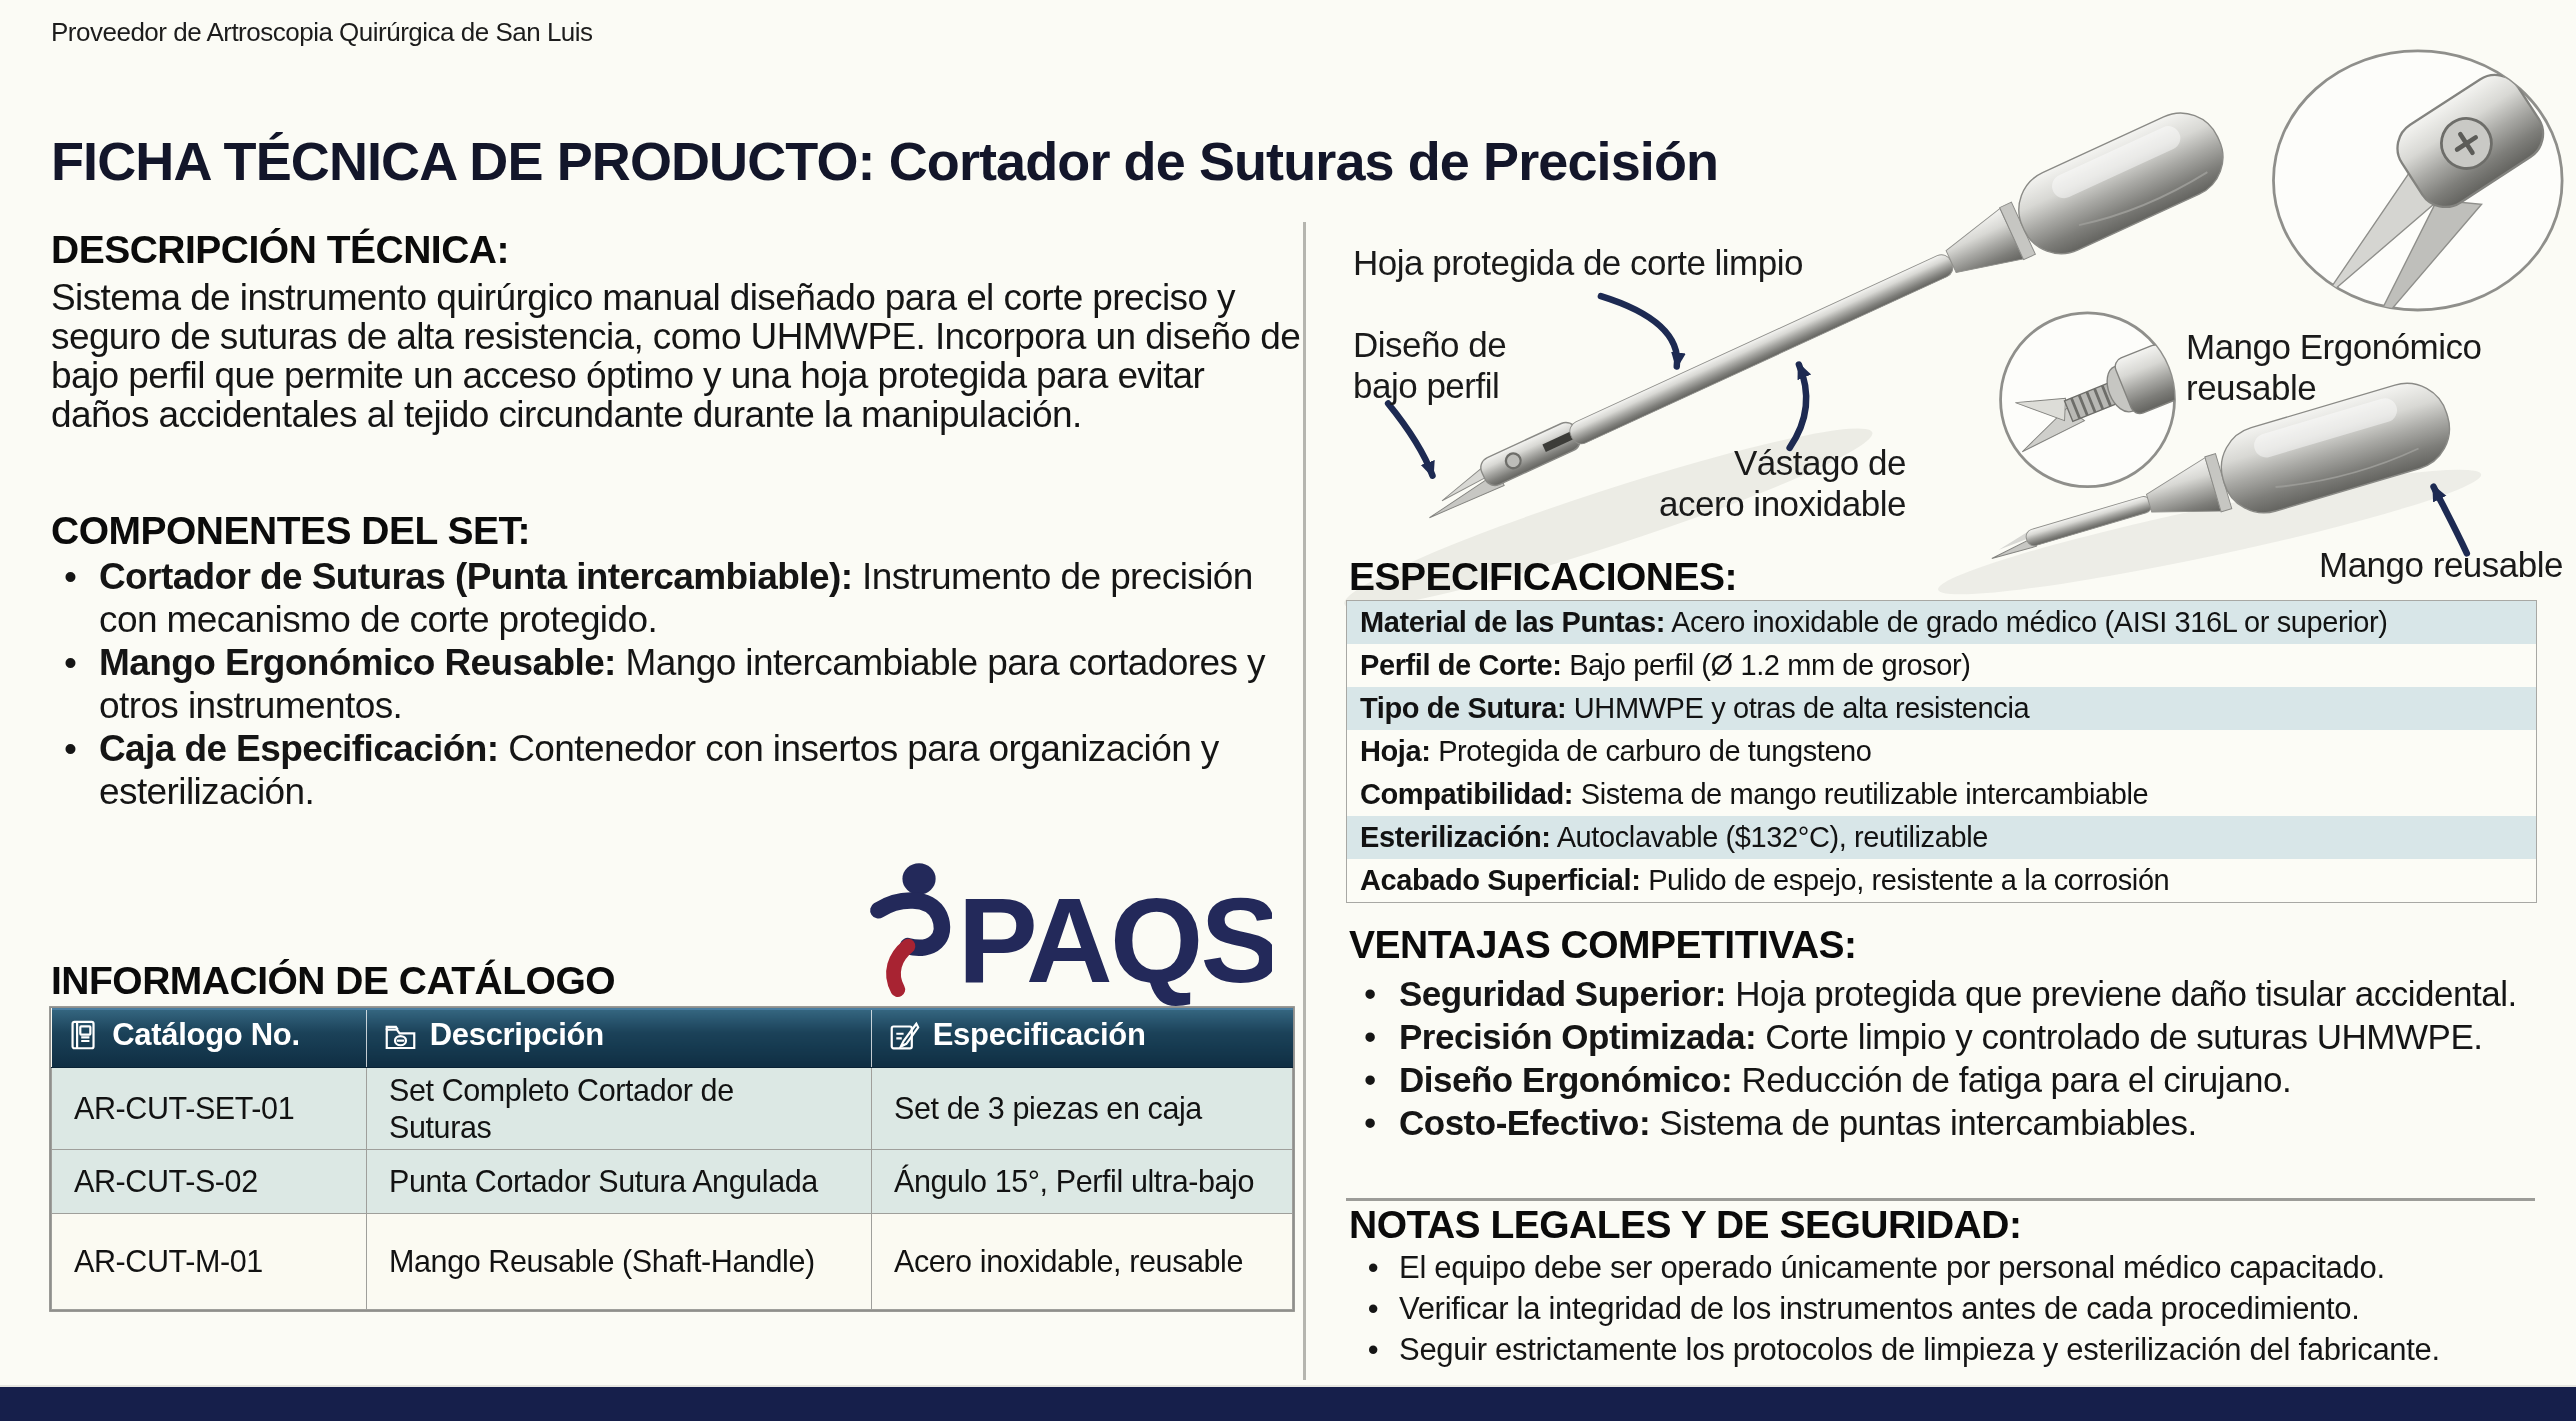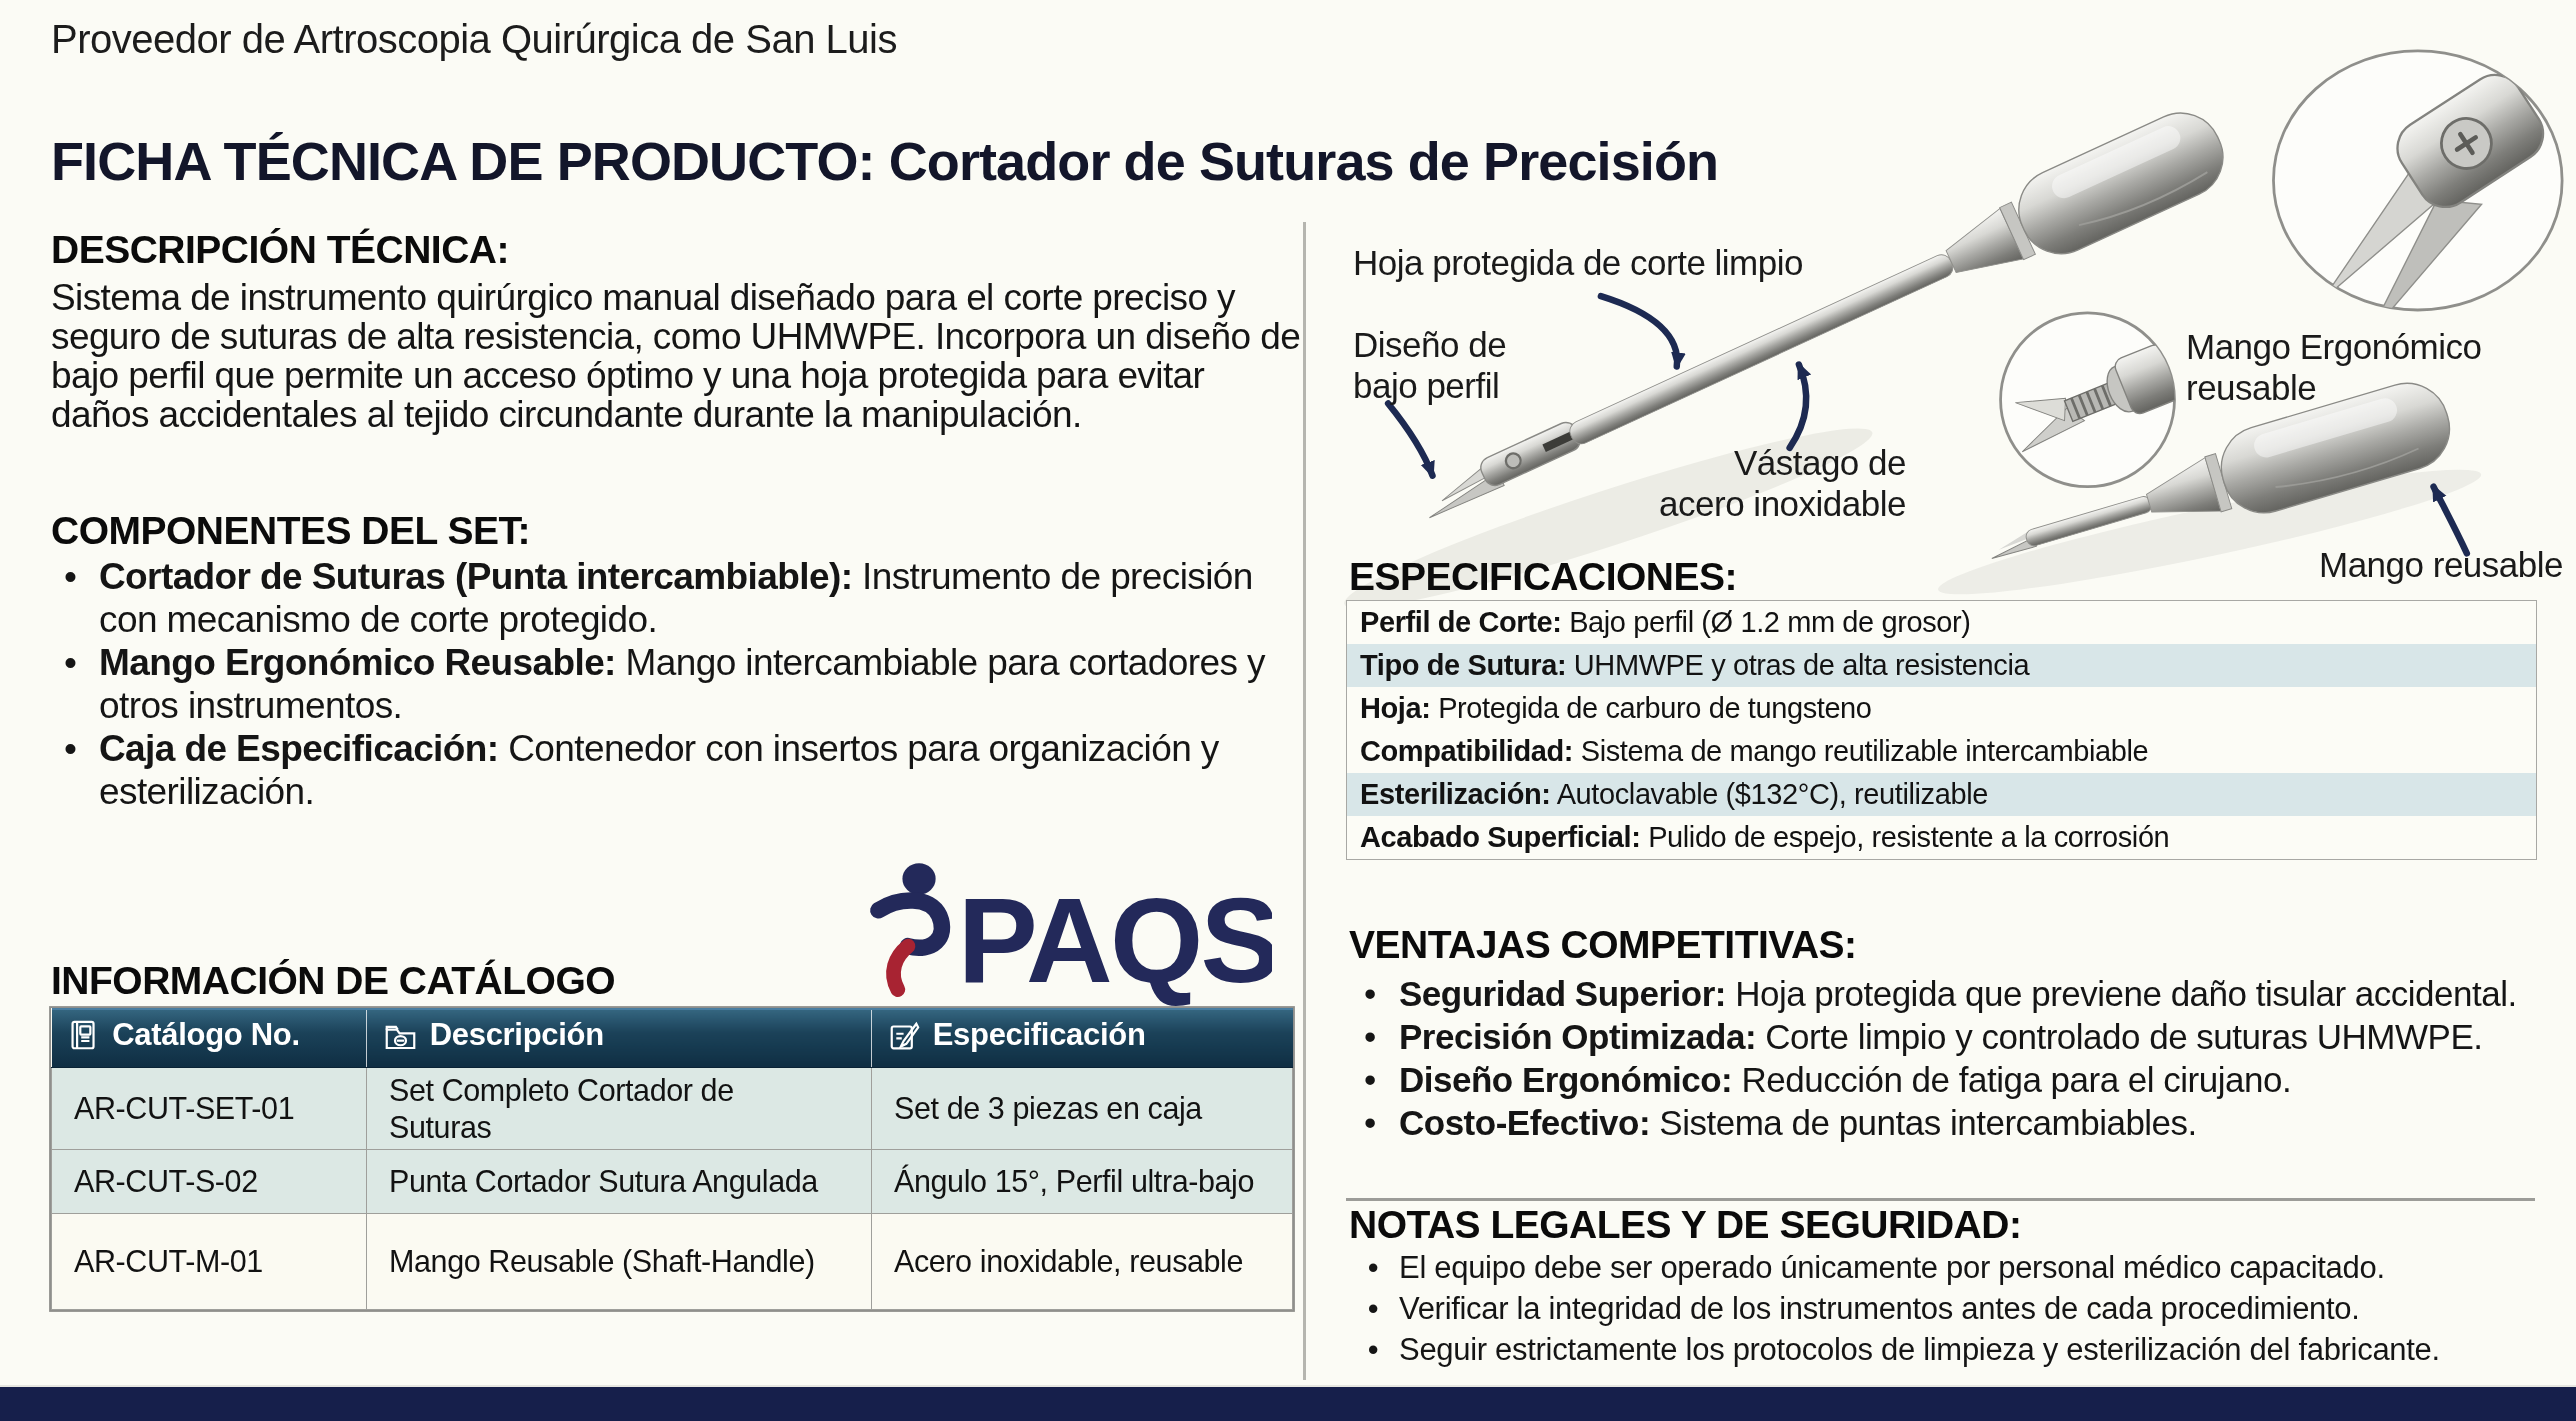--- a/index.html
+++ b/index.html
@@ -7,21 +7,21 @@
     --brand_red:#a82332; --catalog_shaded_row:#dce8e4; --spec_shaded_row:#d8e6e8;
     --arrow_navy:#1d2a52; --title_ink:#13162a;
   }
   html,body{margin:0;padding:0;}
   body{
     width:2576px;height:1421px;position:relative;overflow:hidden;
     background:#fbfbf5;color:#151515;
     font-family:"Liberation Sans",sans-serif;
   }
   .abs{position:absolute;}
-  .supplier{left:51px;top:16.7px;font-size:40px;color:#1c1c1c;letter-spacing:-0.5px;}
+  .supplier{left:51px;top:16.7px;font-size:26px;color:#1c1c1c;letter-spacing:-0.5px;}
   .doc-title{left:51px;top:130px;font-size:54px;font-weight:bold;color:var(--title_ink);letter-spacing:-0.9px;white-space:nowrap;z-index:6;}
   .sec-h{font-weight:bold;font-size:39px;color:#0b0b0b;letter-spacing:-0.5px;white-space:nowrap;z-index:5;}
   .body-text{font-size:37px;line-height:39px;color:#151515;letter-spacing:-0.6px;}
   .desc-body{left:51px;top:278px;width:1254px;}
   .blist{list-style:none;margin:0;padding:0;}
   .blist li{position:relative;padding-left:48px;margin:0;}
   .blist li::before{content:"•";position:absolute;left:13px;top:0;}
   .comp-list{left:51px;top:555px;width:1258px;font-size:37px;line-height:43px;letter-spacing:-0.6px;}
   .adv-list{left:1351px;top:972px;width:1184px;font-size:35px;line-height:43px;letter-spacing:-0.5px;}
   .legal-list{left:1351px;top:1247px;width:1203px;font-size:31px;line-height:41px;letter-spacing:-0.3px;}
@@ -233,20 +233,21 @@
 <div class="abs fig-label" style="left:1353px;top:324px;">Diseño de
 bajo perfil</div>
 <div class="abs fig-label" style="left:1527px;top:442px;width:379px;text-align:right;">Vástago de
 acero inoxidable</div>
 <div class="abs fig-label" style="left:2186px;top:326px;">Mango Ergonómico
 reusable</div>
 <div class="abs fig-label" style="left:2230px;top:544px;width:333px;text-align:right;">Mango reusable</div>
 
 <div class="abs sec-h" style="left:1349px;top:555px;">ESPECIFICACIONES:</div>
 <div class="spec-table">
+  <div class="spec-row shade"><b class="term">Material de las Puntas:</b><span> Acero inoxidable de grado médico (AISI 316L or superior)</span></div>
   <div class="spec-row"><b class="term">Perfil de Corte:</b><span> Bajo perfil (Ø 1.2 mm de grosor)</span></div>
   <div class="spec-row shade"><b class="term">Tipo de Sutura:</b><span> UHMWPE y otras de alta resistencia</span></div>
   <div class="spec-row"><b class="term">Hoja:</b><span> Protegida de carburo de tungsteno</span></div>
   <div class="spec-row"><b class="term">Compatibilidad:</b><span> Sistema de mango reutilizable intercambiable</span></div>
   <div class="spec-row shade"><b class="term">Esterilización:</b><span> Autoclavable ($132°C), reutilizable</span></div>
   <div class="spec-row"><b class="term">Acabado Superficial:</b><span> Pulido de espejo, resistente a la corrosión</span></div>
 </div>
 
 <div class="abs sec-h" style="left:1349px;top:923px;">VENTAJAS COMPETITIVAS:</div>
 <ul class="abs blist adv-list">

